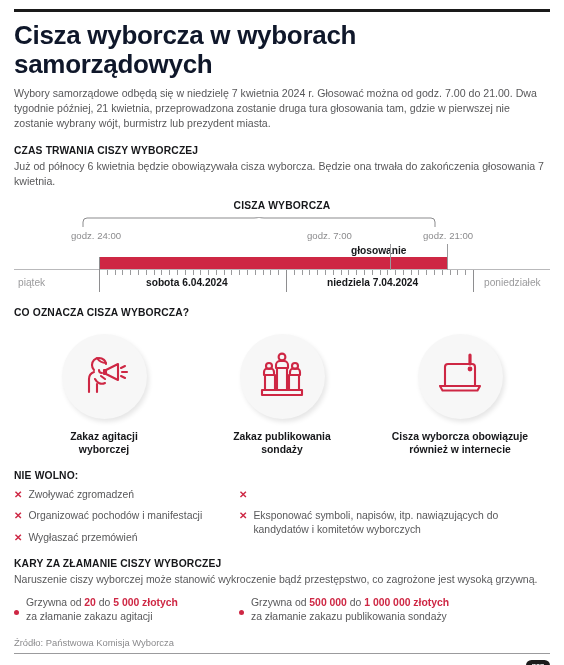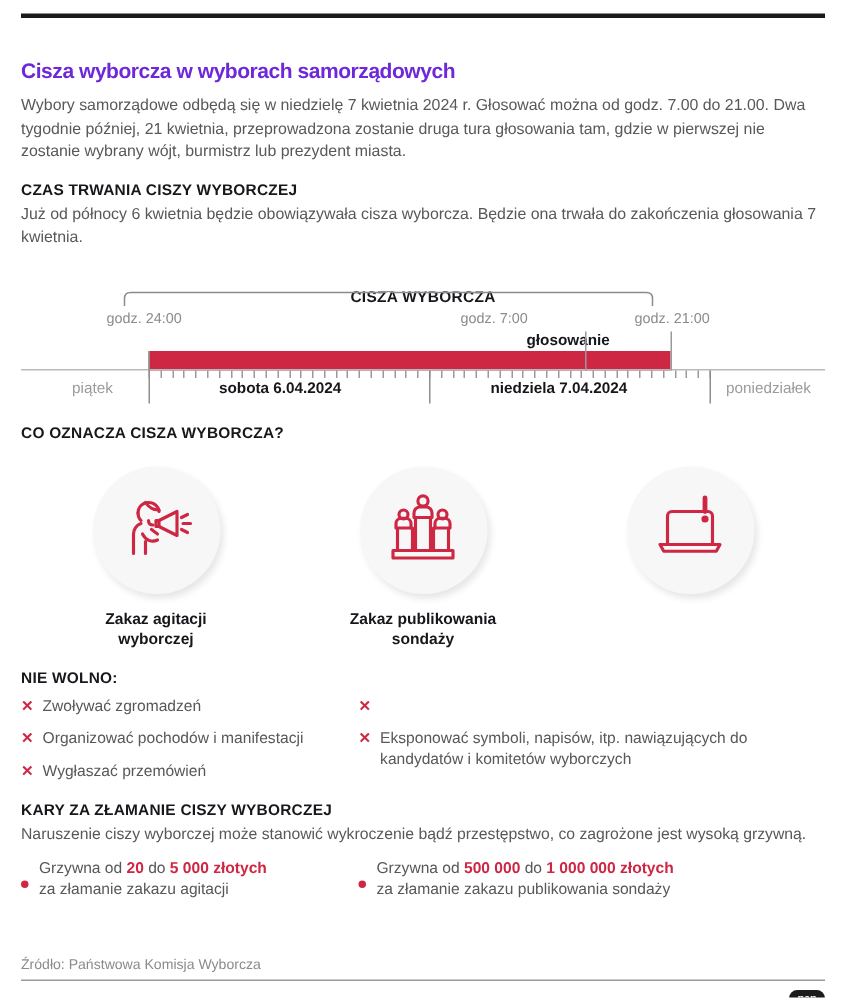--- a/index.html
+++ b/index.html
@@ -8,43 +8,43 @@
     background: #ffffff;
     font-family: "Liberation Sans", sans-serif;
     color: #3a3a3a;
     overflow: hidden;
   }
   .page { position: relative; width: 564px; height: 665px; padding: 0 14px; }
 
   .top-rule { height: 3px; background: #1a1a1a; margin: 9px 0 0 0; }
 
   .title {
-    font-size: 14px; font-weight: bold; color: #6d28d9;
-    letter-spacing: -0.3px; margin-top: 28px; line-height: 1.1;
+    font-size: 26px; font-weight: bold; color: #0f172a;
+    letter-spacing: -0.3px; margin-top: 9px; line-height: 1.1;
   }
 
   .intro {
     font-size: 10.6px; line-height: 1.43; color: #58585a;
     margin-top: 8px; max-width: 536px;
   }
 
   .sec-head {
     font-size: 10.3px; font-weight: bold; color: #16171a;
     letter-spacing: 0.15px; margin-top: 13px;
   }
   .sec-body {
     font-size: 10.6px; line-height: 1.43; color: #58585a; margin-top: 3px;
   }
 
   
   .timeline { position: relative; height: 94px; margin-top: 11px; }
 
   .tl-title {
     position: absolute; left: 0; right: 0; top: 0; text-align: center;
-    font-size: 10.3px; font-weight: bold; color: #16171a; letter-spacing: 0.2px; margin-top: 16px;
+    font-size: 10.3px; font-weight: bold; color: #16171a; letter-spacing: 0.2px;
   }
   .brace { position: absolute; left: 68px; top: 17px; width: 354px; height: 11px; }
   .brace svg { display: block; }
 
   .tl-hour {
     position: absolute; font-size: 9.6px; color: #8b8b8d; top: 30px; white-space: nowrap; text-align: center;
   }
   .tl-h1 { left: 57px; }
   .tl-h2 { left: 293px; }
   .tl-h3 { left: 409px; }
@@ -71,21 +71,21 @@
   .sep-b { left: 272px; top: 70px; height: 22px; }
   .sep-c { left: 459px; top: 70px; height: 22px; }
   .vsep { position: absolute; left: 376px; top: 44px; width: 1px; height: 26px; background: #9a9a9c; }
   .vsep2 { position: absolute; left: 433px; top: 44px; width: 1px; height: 26px; background: #9a9a9c; }
 
   .dayname {
     position: absolute; top: 77px; font-size: 10.2px; white-space: nowrap;
   }
   .dayname.muted { color: #9b9b9d; font-weight: normal; }
   .dayname.strong { color: #16171a; font-weight: bold; }
-  .d-fri { left: 34px; text-align: center; }
+  .d-fri { left: 4px; text-align: center; }
   .d-sat { left: 132px; }
   .d-sun { left: 313px; }
   .d-mon { left: 470px; }
 
   
   .icons-row {
     display: flex; justify-content: space-between; margin-top: 16px; padding: 0 6px;
   }
   .icon-col { width: 168px; display: flex; flex-direction: column; align-items: center; }
   .icon-circle {
@@ -295,20 +295,21 @@
       <div class="icon-circle">
         <span>
           <svg width="56" height="56" viewBox="0 0 56 56" fill="none" stroke="#ce2744" stroke-width="2.1" stroke-linecap="round" stroke-linejoin="round">
             <path d="M13 40V21c0-1.7 1.3-3 3-3h24c1.7 0 3 1.3 3 3v19"></path>
             <path d="M8 40h40l-2.5 4.5H10.5z"></path>
             <path d="M38 9v9" stroke-width="3.2"></path>
             <circle cx="38" cy="23" r="2.4" fill="#ce2744" stroke="none"></circle>
           </svg>
         </span>
       </div>
+      <div class="icon-cap">Cisza wyborcza obowiązuje<br>również w internecie</div>
     </div>
 
   </div>
 
   <div class="nie-head">NIE WOLNO:</div>
   <div class="forbid">
     <div class="fcol left">
       <div class="fitem">
         <span class="xmark">✕</span>
         <span class="txt">Zwoływać zgromadzeń</span>

